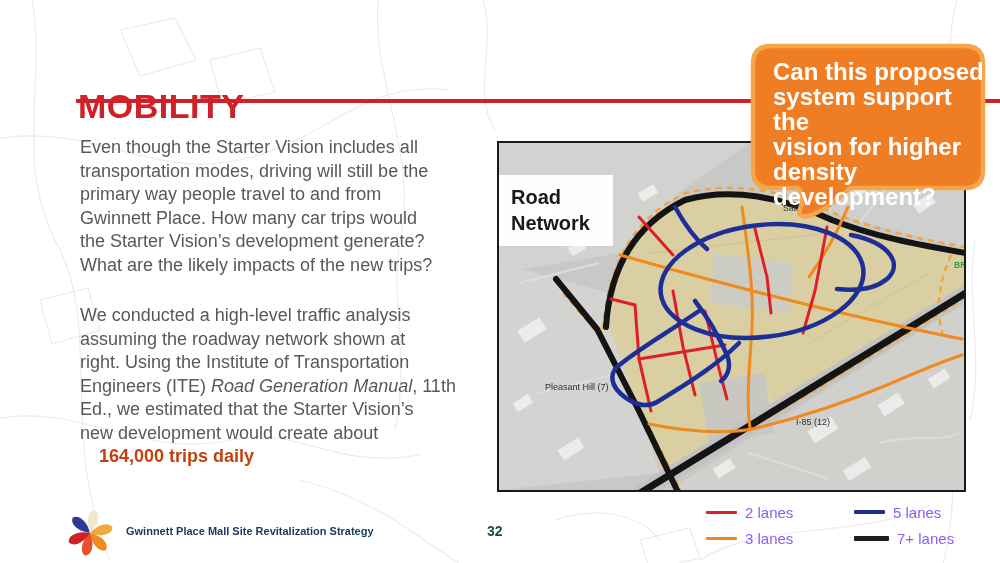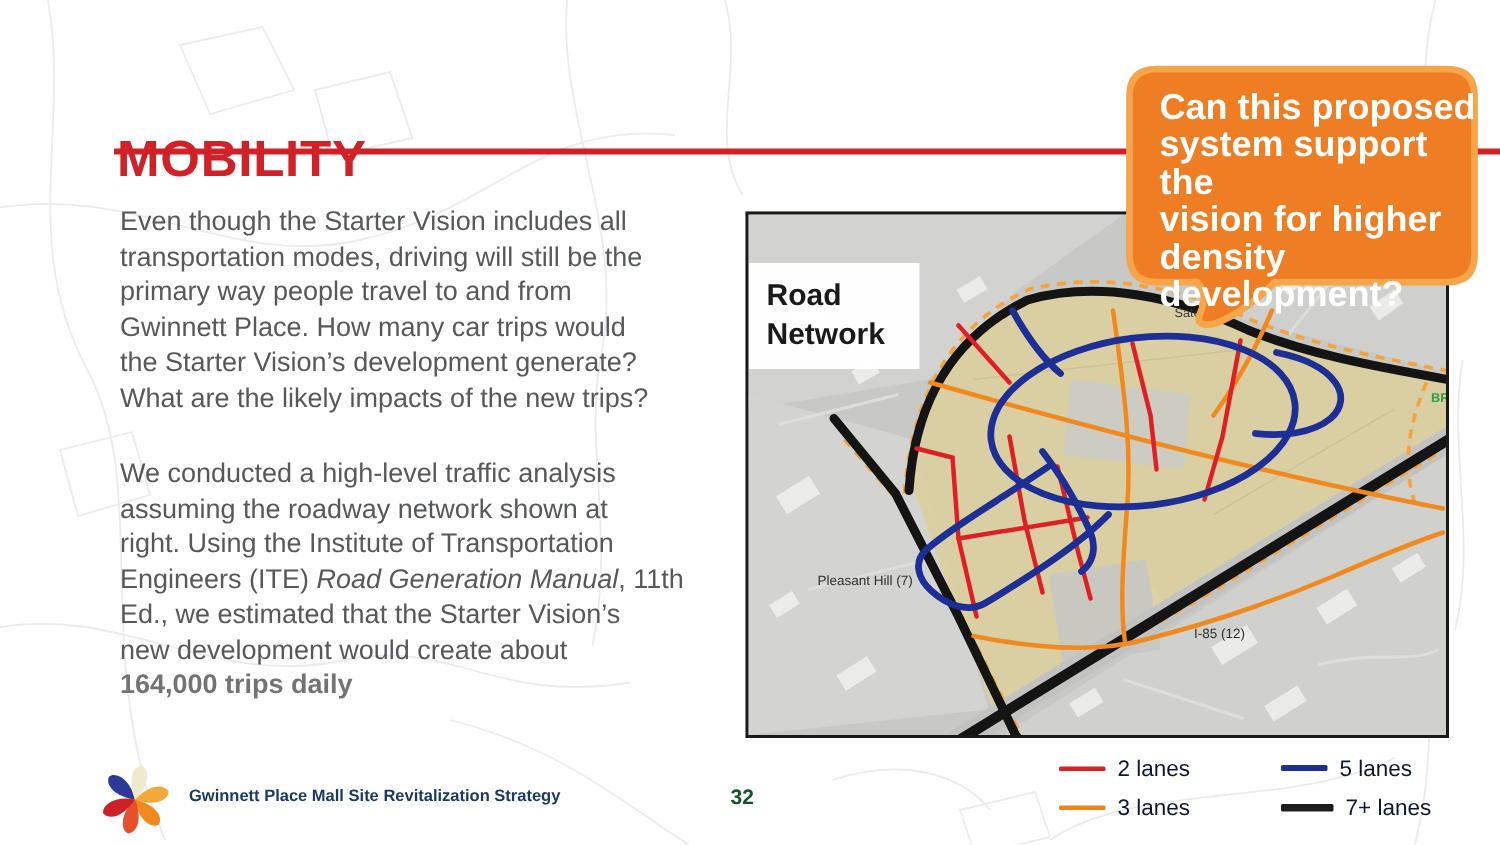--- a/index.html
+++ b/index.html
@@ -22,21 +22,21 @@
   }
   
   .para{
     left:80px;width:410px;z-index:1;
     font-size:18px;line-height:23.5px;color:#57585A;
     white-space:pre-line;
   }
   .para.p1{top:118px;}
   .para.p2{top:286px;}
   .para .it{font-style:italic;}
-  .para .bd{font-weight:700;color:#737373;}
+  .para .bd{font-weight:700;color:#c2410c;margin-left:19px;}
   
   .map-frame{
     left:497px;top:141px;width:465px;height:347px;z-index:2;
     border:2px solid #1A1A1A;overflow:hidden;background:#C8C9C6;
   }
   .road-network-label{
     position:absolute;left:0;top:0;z-index:3;
     background:rgba(255,255,255,.97);
     padding:9px 14px 10px 12px;min-width:88px;
     font-size:20px;font-weight:700;color:#1A1A1A;line-height:26px;
@@ -54,21 +54,21 @@
   .legend{
     left:706px;top:499px;z-index:2;
     display:grid;grid-template-columns:148px 162px;grid-auto-rows:26px;
     align-items:center;
   }
   .lg-item{display:flex;align-items:center;gap:8px;}
   .lg-line{display:inline-block;width:31px;border-radius:1px;}
   .lg-line.t3{height:3px;}
   .lg-line.t4{height:4px;}
   .lg-line.t5{height:5px;width:35px;}
-  .lg-label{font-size:15px;color:#0f172a;}
+  .lg-label{font-size:15px;color:#8b5cf6;}
   
   .footer-logo{left:68px;top:508px;z-index:2;}
   .footer-text{
     left:126px;top:525px;z-index:2;
     font-size:11px;font-weight:700;color:#1C3A60;
   }
   .page-number{
     left:487px;top:523px;z-index:2;
     font-size:14px;font-weight:700;color:#14532d;
   }

